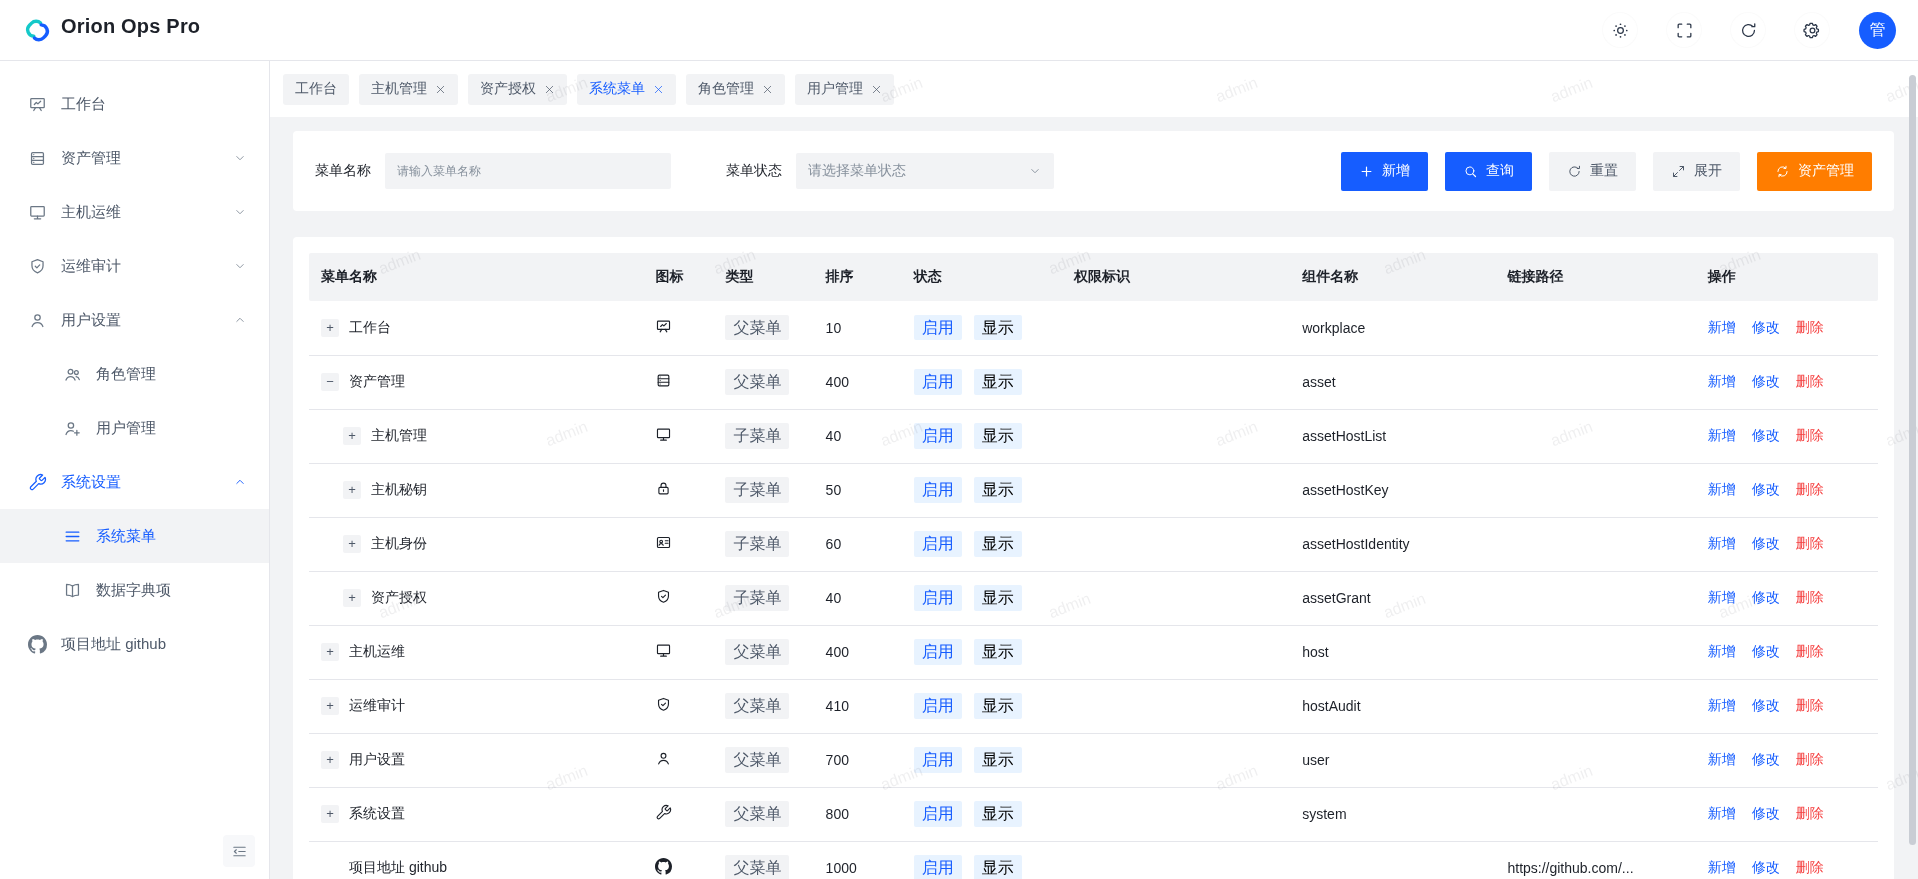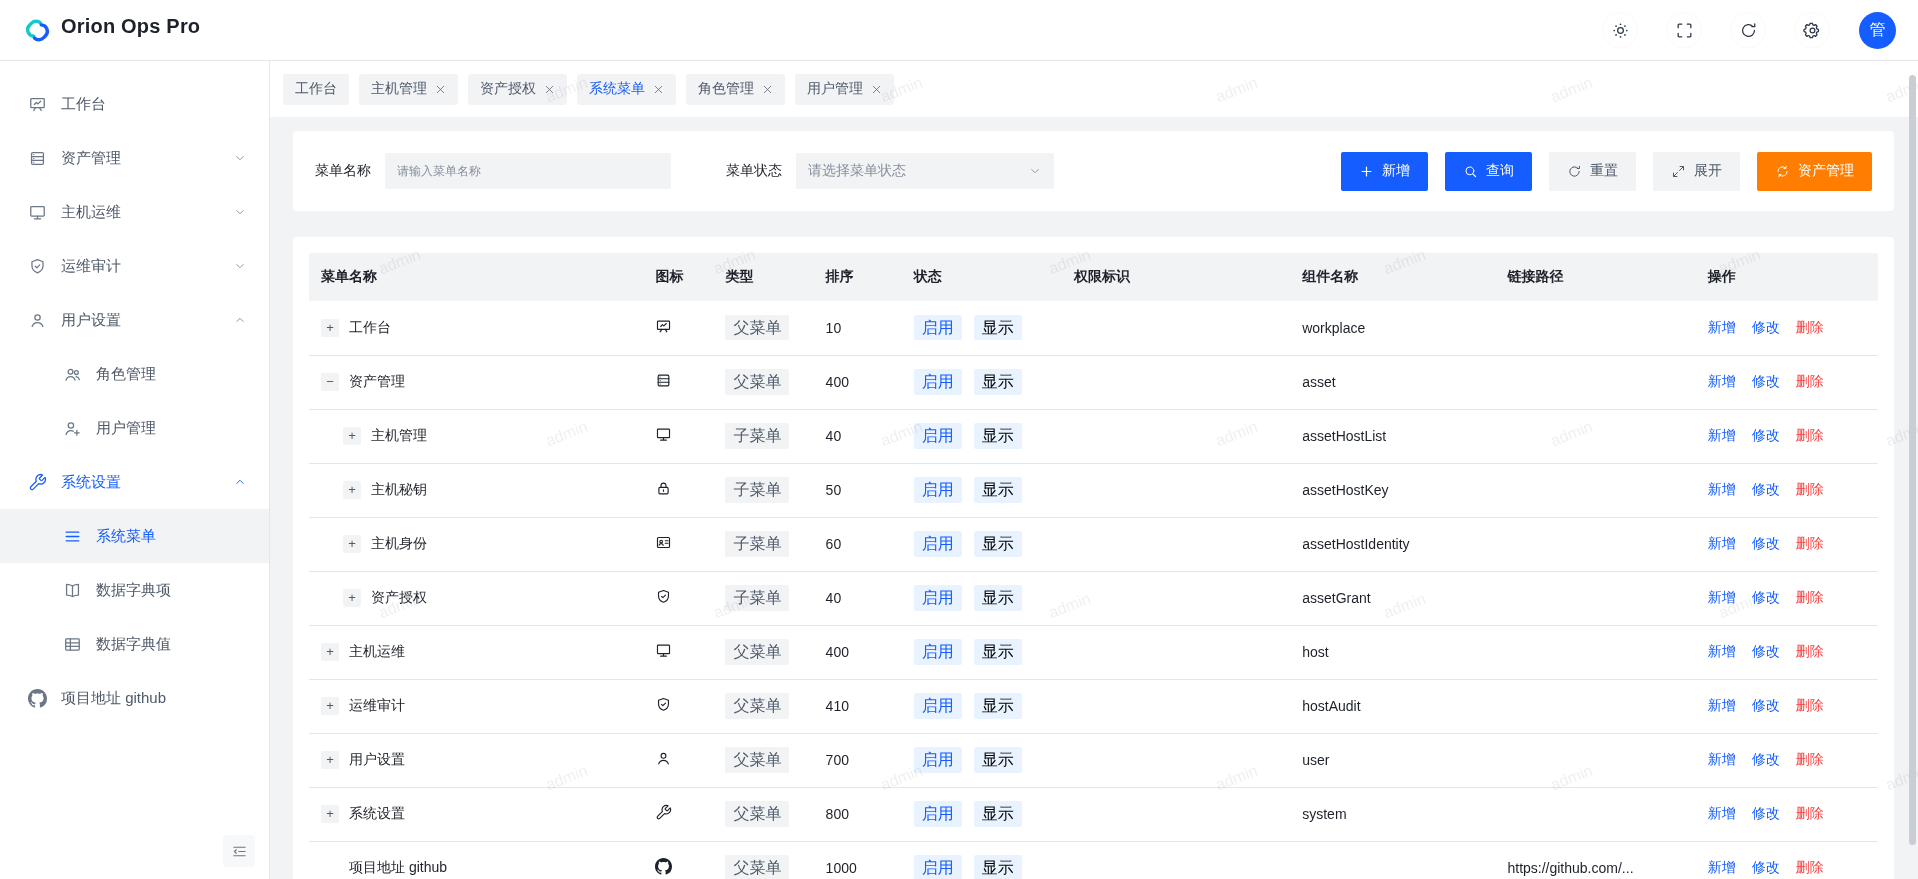--- a/index.html
+++ b/index.html
@@ -328,29 +328,20 @@
             <span>系统菜单</span>
           </div>
           <div class="side-item lvl1">
             <span class="si-icon">
               <svg viewBox="0 0 24 24" fill="none" stroke="currentColor" stroke-width="1.6" stroke-linecap="round" stroke-linejoin="round">
                 <path d="M12 6.2c-2-1.3-4.3-1.9-7.5-1.9v13.4c3.2 0 5.5.6 7.5 1.9 2-1.3 4.3-1.9 7.5-1.9V4.3c-3.2 0-5.5.6-7.5 1.9z"></path>
                 <path d="M12 6.2v13.4"></path>
               </svg>
             </span>
             <span>数据字典项</span>
-          </div>
-          <div class="side-item lvl1">
-            <span class="si-icon">
-              <svg viewBox="0 0 24 24" fill="none" stroke="currentColor" stroke-width="1.6" stroke-linecap="round" stroke-linejoin="round">
-                <rect x="3.5" y="5" width="17" height="14" rx="1"></rect>
-                <path d="M3.5 10h17M3.5 14.5h17M9.3 5v14"></path>
-              </svg>
-            </span>
-            <span>数据字典值</span>
           </div>
           <div class="side-item">
             <span class="si-icon">
               <svg viewBox="0 0 16 16" fill="currentColor">
                 <path d="M8 0C3.58 0 0 3.58 0 8c0 3.54 2.29 6.53 5.47 7.59.4.07.55-.17.55-.38 0-.19-.01-.82-.01-1.49-2.01.37-2.53-.49-2.69-.94-.09-.23-.48-.94-.82-1.13-.28-.15-.68-.52-.01-.53.63-.01 1.08.58 1.23.82.72 1.21 1.87.87 2.33.66.07-.52.28-.87.51-1.07-1.78-.2-3.64-.89-3.64-3.95 0-.87.31-1.59.82-2.15-.08-.2-.36-1.02.08-2.12 0 0 .67-.21 2.2.82.64-.18 1.32-.27 2-.27s1.36.09 2 .27c1.53-1.04 2.2-.82 2.2-.82.44 1.1.16 1.92.08 2.12.51.56.82 1.27.82 2.15 0 3.07-1.87 3.75-3.65 3.95.29.25.54.73.54 1.48 0 1.07-.01 1.93-.01 2.2 0 .21.15.46.55.38A8.01 8.01 0 0 0 16 8c0-4.42-3.58-8-8-8z"></path>
               </svg>
             </span>
             <span>项目地址 github</span>
           </div>
         </nav>

